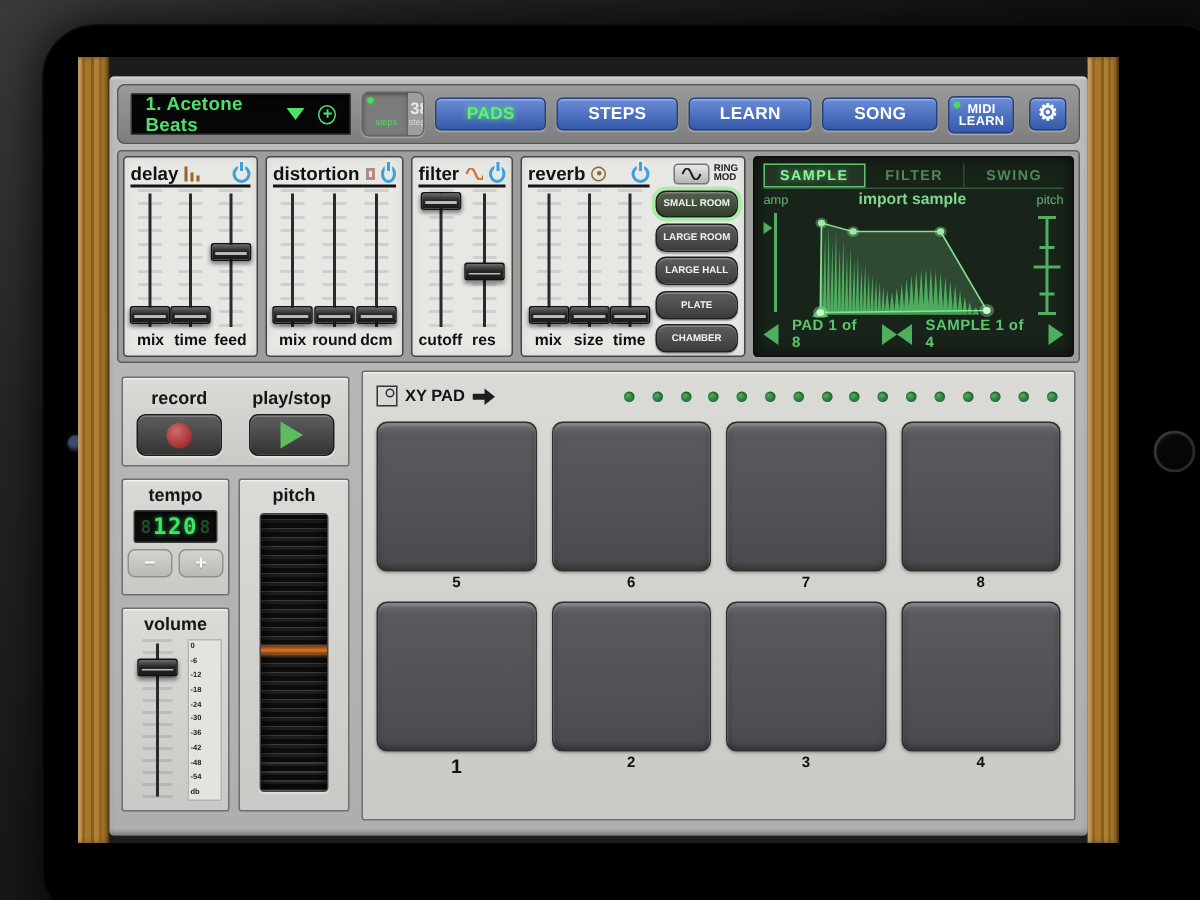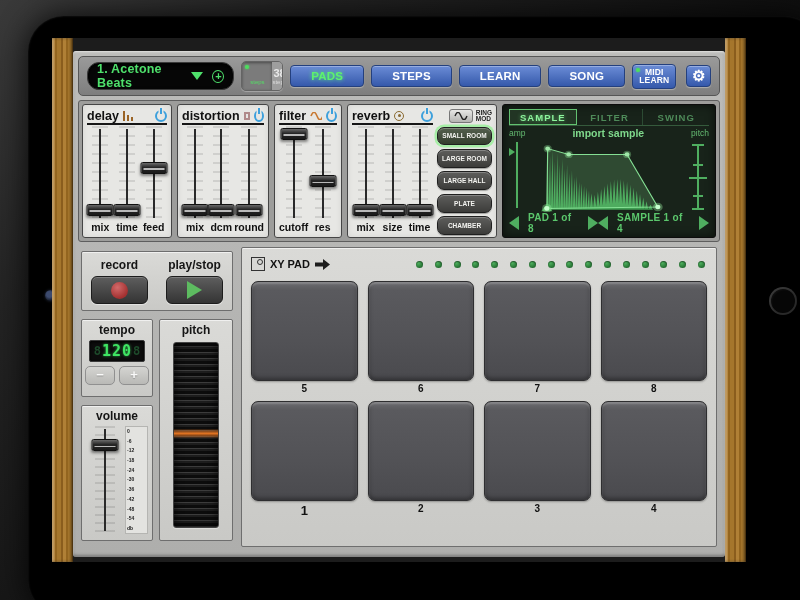--- a/index.html
+++ b/index.html
@@ -33,21 +33,21 @@
   .face { position:absolute; left:21px; right:21px; top:13px; bottom:5px;
     background:linear-gradient(180deg,#bcbcba,#aeaeac);
     box-shadow:inset 0 1px 2px rgba(255,255,255,.6), inset 0 -2px 3px rgba(0,0,0,.3);
     border-radius:3px;
   }
   
   .header { position:absolute; left:5px; right:5px; top:5px; height:40px;
     background:linear-gradient(180deg,#9a9a9a,#7e7e7e); border:1px solid #565656; border-radius:5px;
     display:flex; align-items:center; padding:0 8px; gap:7px;
   }
-  .lcd { width:212px; height:28px; background:#060606; border:1px solid #3a3a3a; border-radius:12px;
+  .lcd { width:212px; height:28px; background:#060606; border:1px solid #3a3a3a; border-radius:1px;
     display:flex; align-items:center; padding:0 9px; box-shadow:inset 0 2px 4px rgba(0,0,0,.9);
   }
   .lcd .pname { color:#4ee06b; font-size:12.5px; font-weight:bold; letter-spacing:.2px; }
   .tri-dn { width:0; height:0; border-left:6px solid transparent; border-right:6px solid transparent; border-top:8px solid #4ee06b; margin-left:auto; }
   .circ-plus { width:13px; height:13px; border:1.5px solid #4ee06b; border-radius:50%; color:#4ee06b;
     font-size:11px; font-weight:bold; line-height:10px; text-align:center; margin-left:9px; }
   .steps-toggle { margin-left:auto; display:flex; border:1px solid #646464; border-radius:5px; overflow:hidden; height:30px;
     box-shadow:0 1px 1px rgba(255,255,255,.3);}
   .step-opt { width:30px; display:flex; flex-direction:column; align-items:center; justify-content:center; position:relative; background:#9e9e9e; }
   .step-opt .n { font-size:11px; font-weight:bold; color:#e9e9e9; line-height:11px; }
@@ -261,28 +261,28 @@
                 <div class="strack"></div>
                 <div class="shandle" style="top: 88%;"></div>
               </div>
               <div class="slabel">mix</div>
             </div>
           <div class="scol">
               <div class="sarea">
                 <div class="strack"></div>
                 <div class="shandle" style="top: 88%;"></div>
               </div>
+              <div class="slabel">round</div>
+            </div>
+          <div class="scol">
+              <div class="sarea">
+                <div class="strack"></div>
+                <div class="shandle" style="top: 88%;"></div>
+              </div>
               <div class="slabel">dcm</div>
-            </div>
-          <div class="scol">
-              <div class="sarea">
-                <div class="strack"></div>
-                <div class="shandle" style="top: 88%;"></div>
-              </div>
-              <div class="slabel">round</div>
             </div>
         </div>
       </div>
 
       <div class="fx-box" style="width:68px">
         <div class="fx-head">
           <span class="fx-title">filter</span>
           <svg width="14" height="8">
               <path d="M1,4 C3,-1 5,-1 7,4 C9,9 11,9 13,4" stroke="#c87830" stroke-width="1.6" fill="none"></path>
             </svg>

